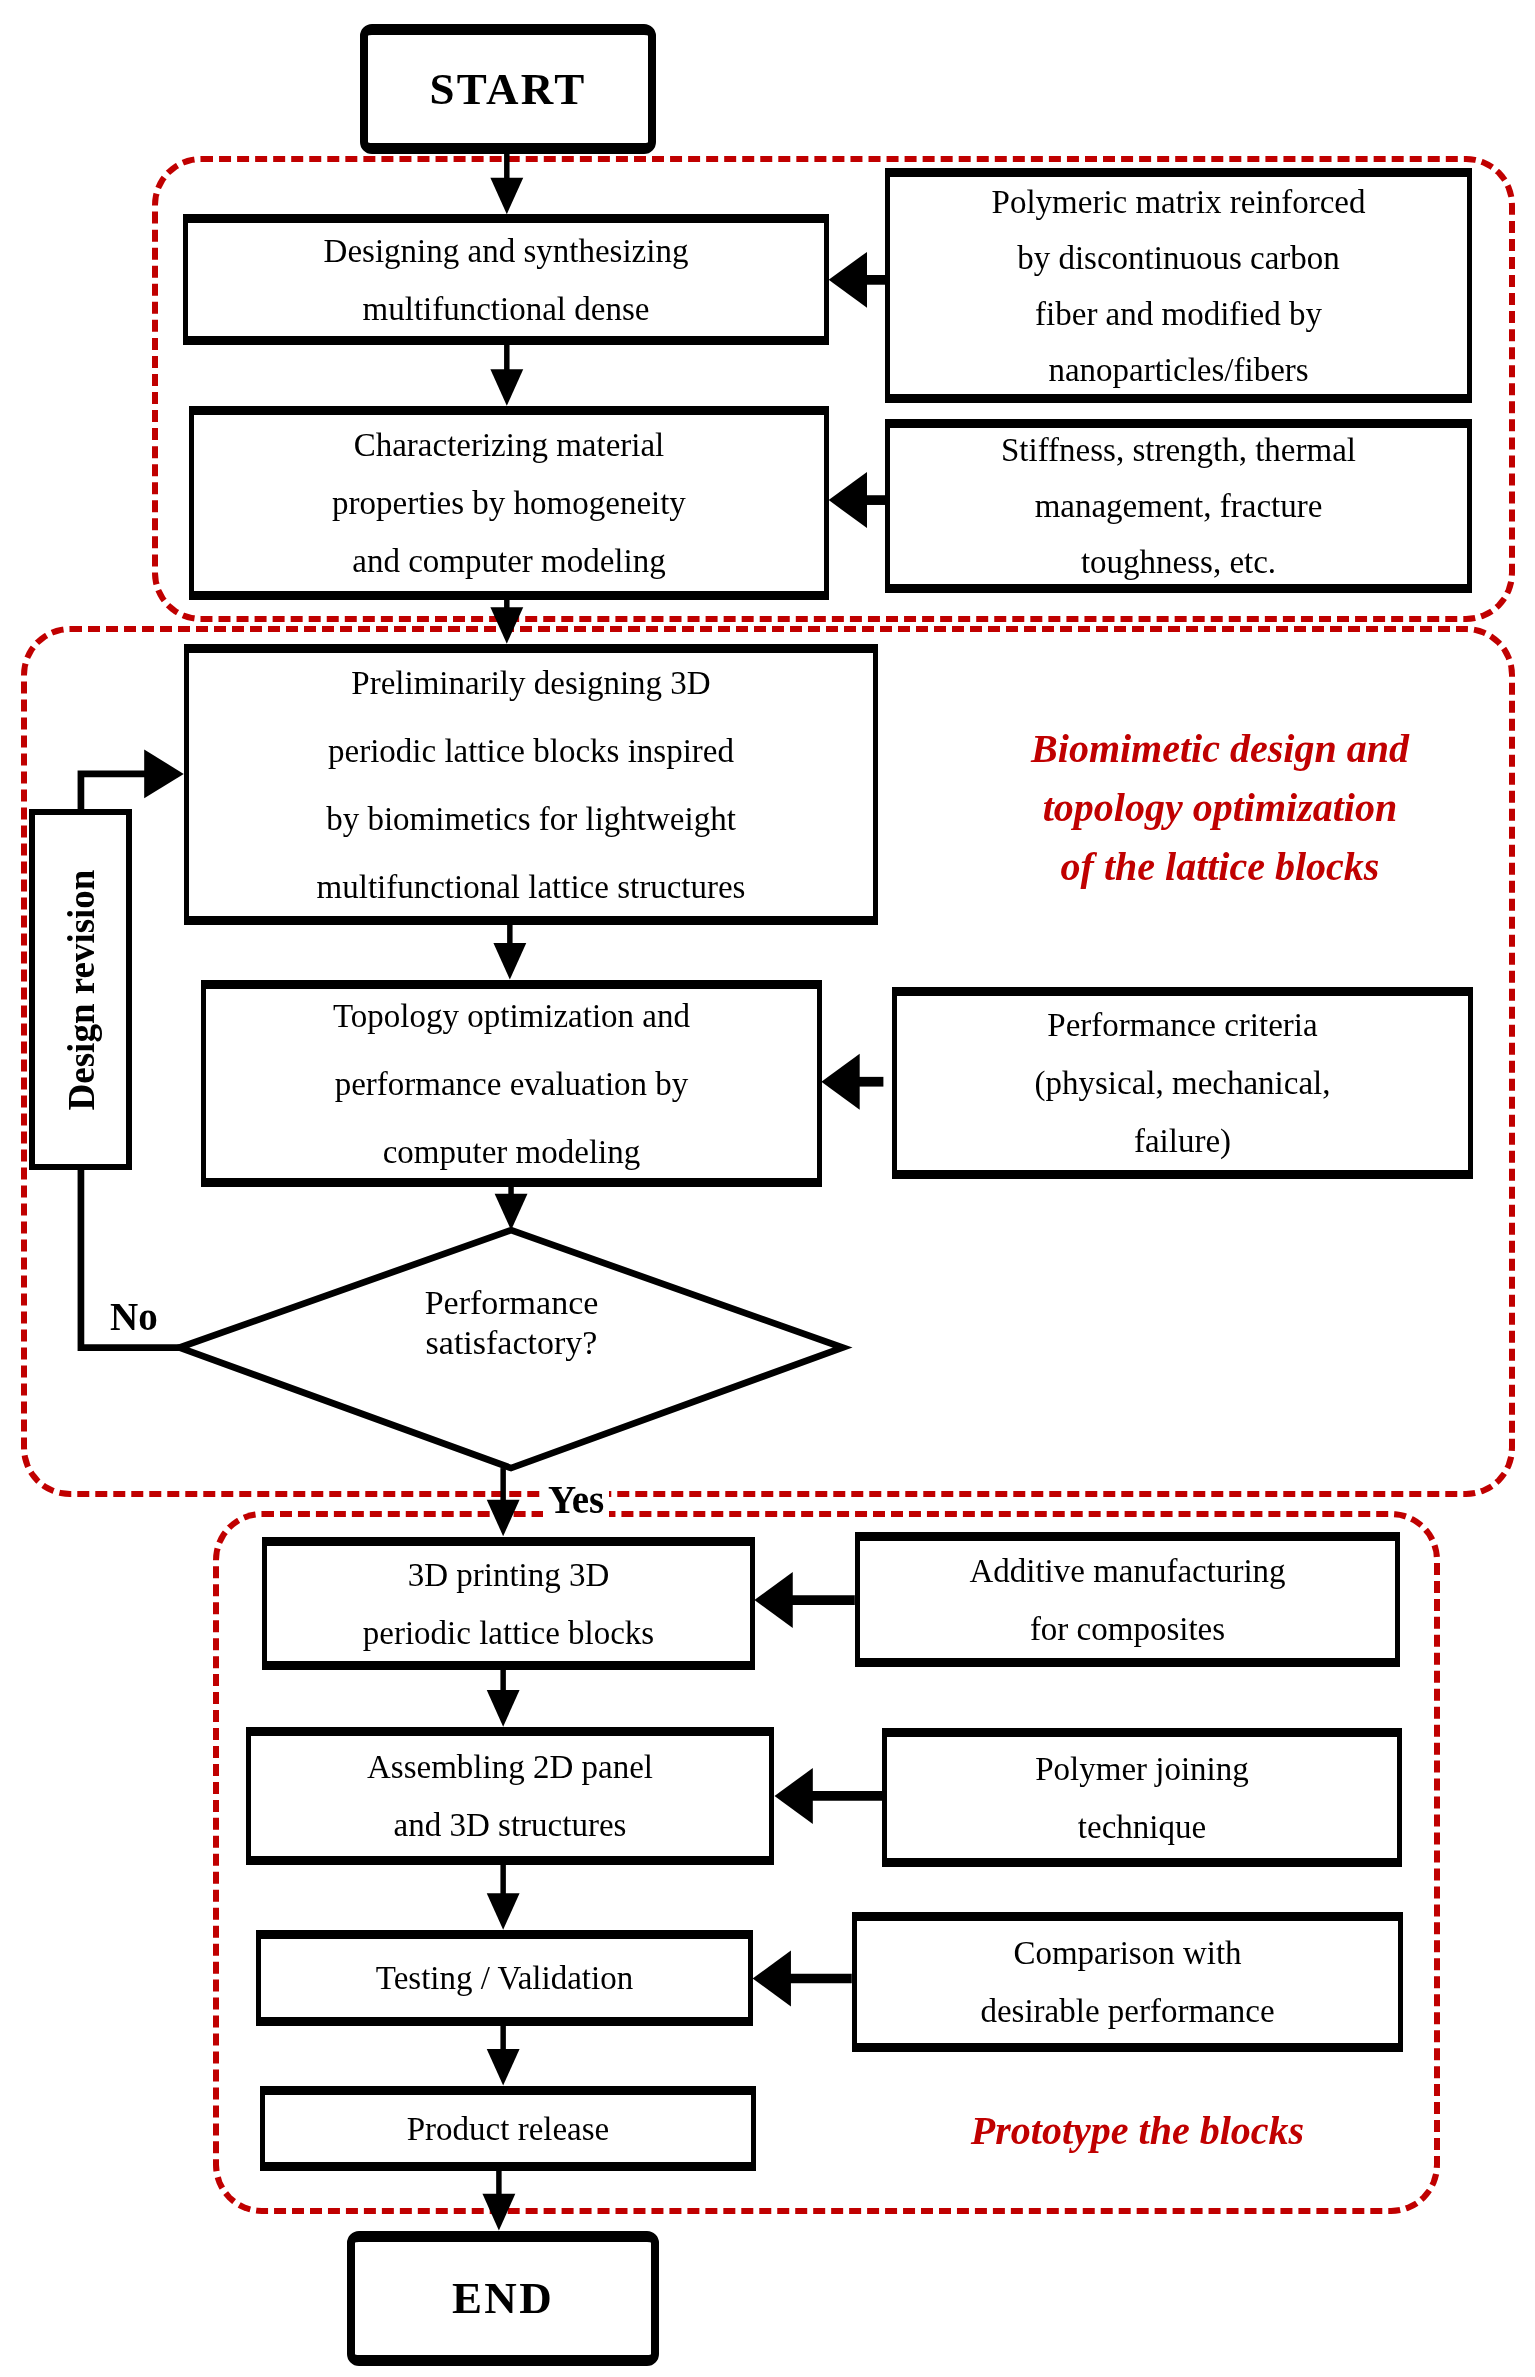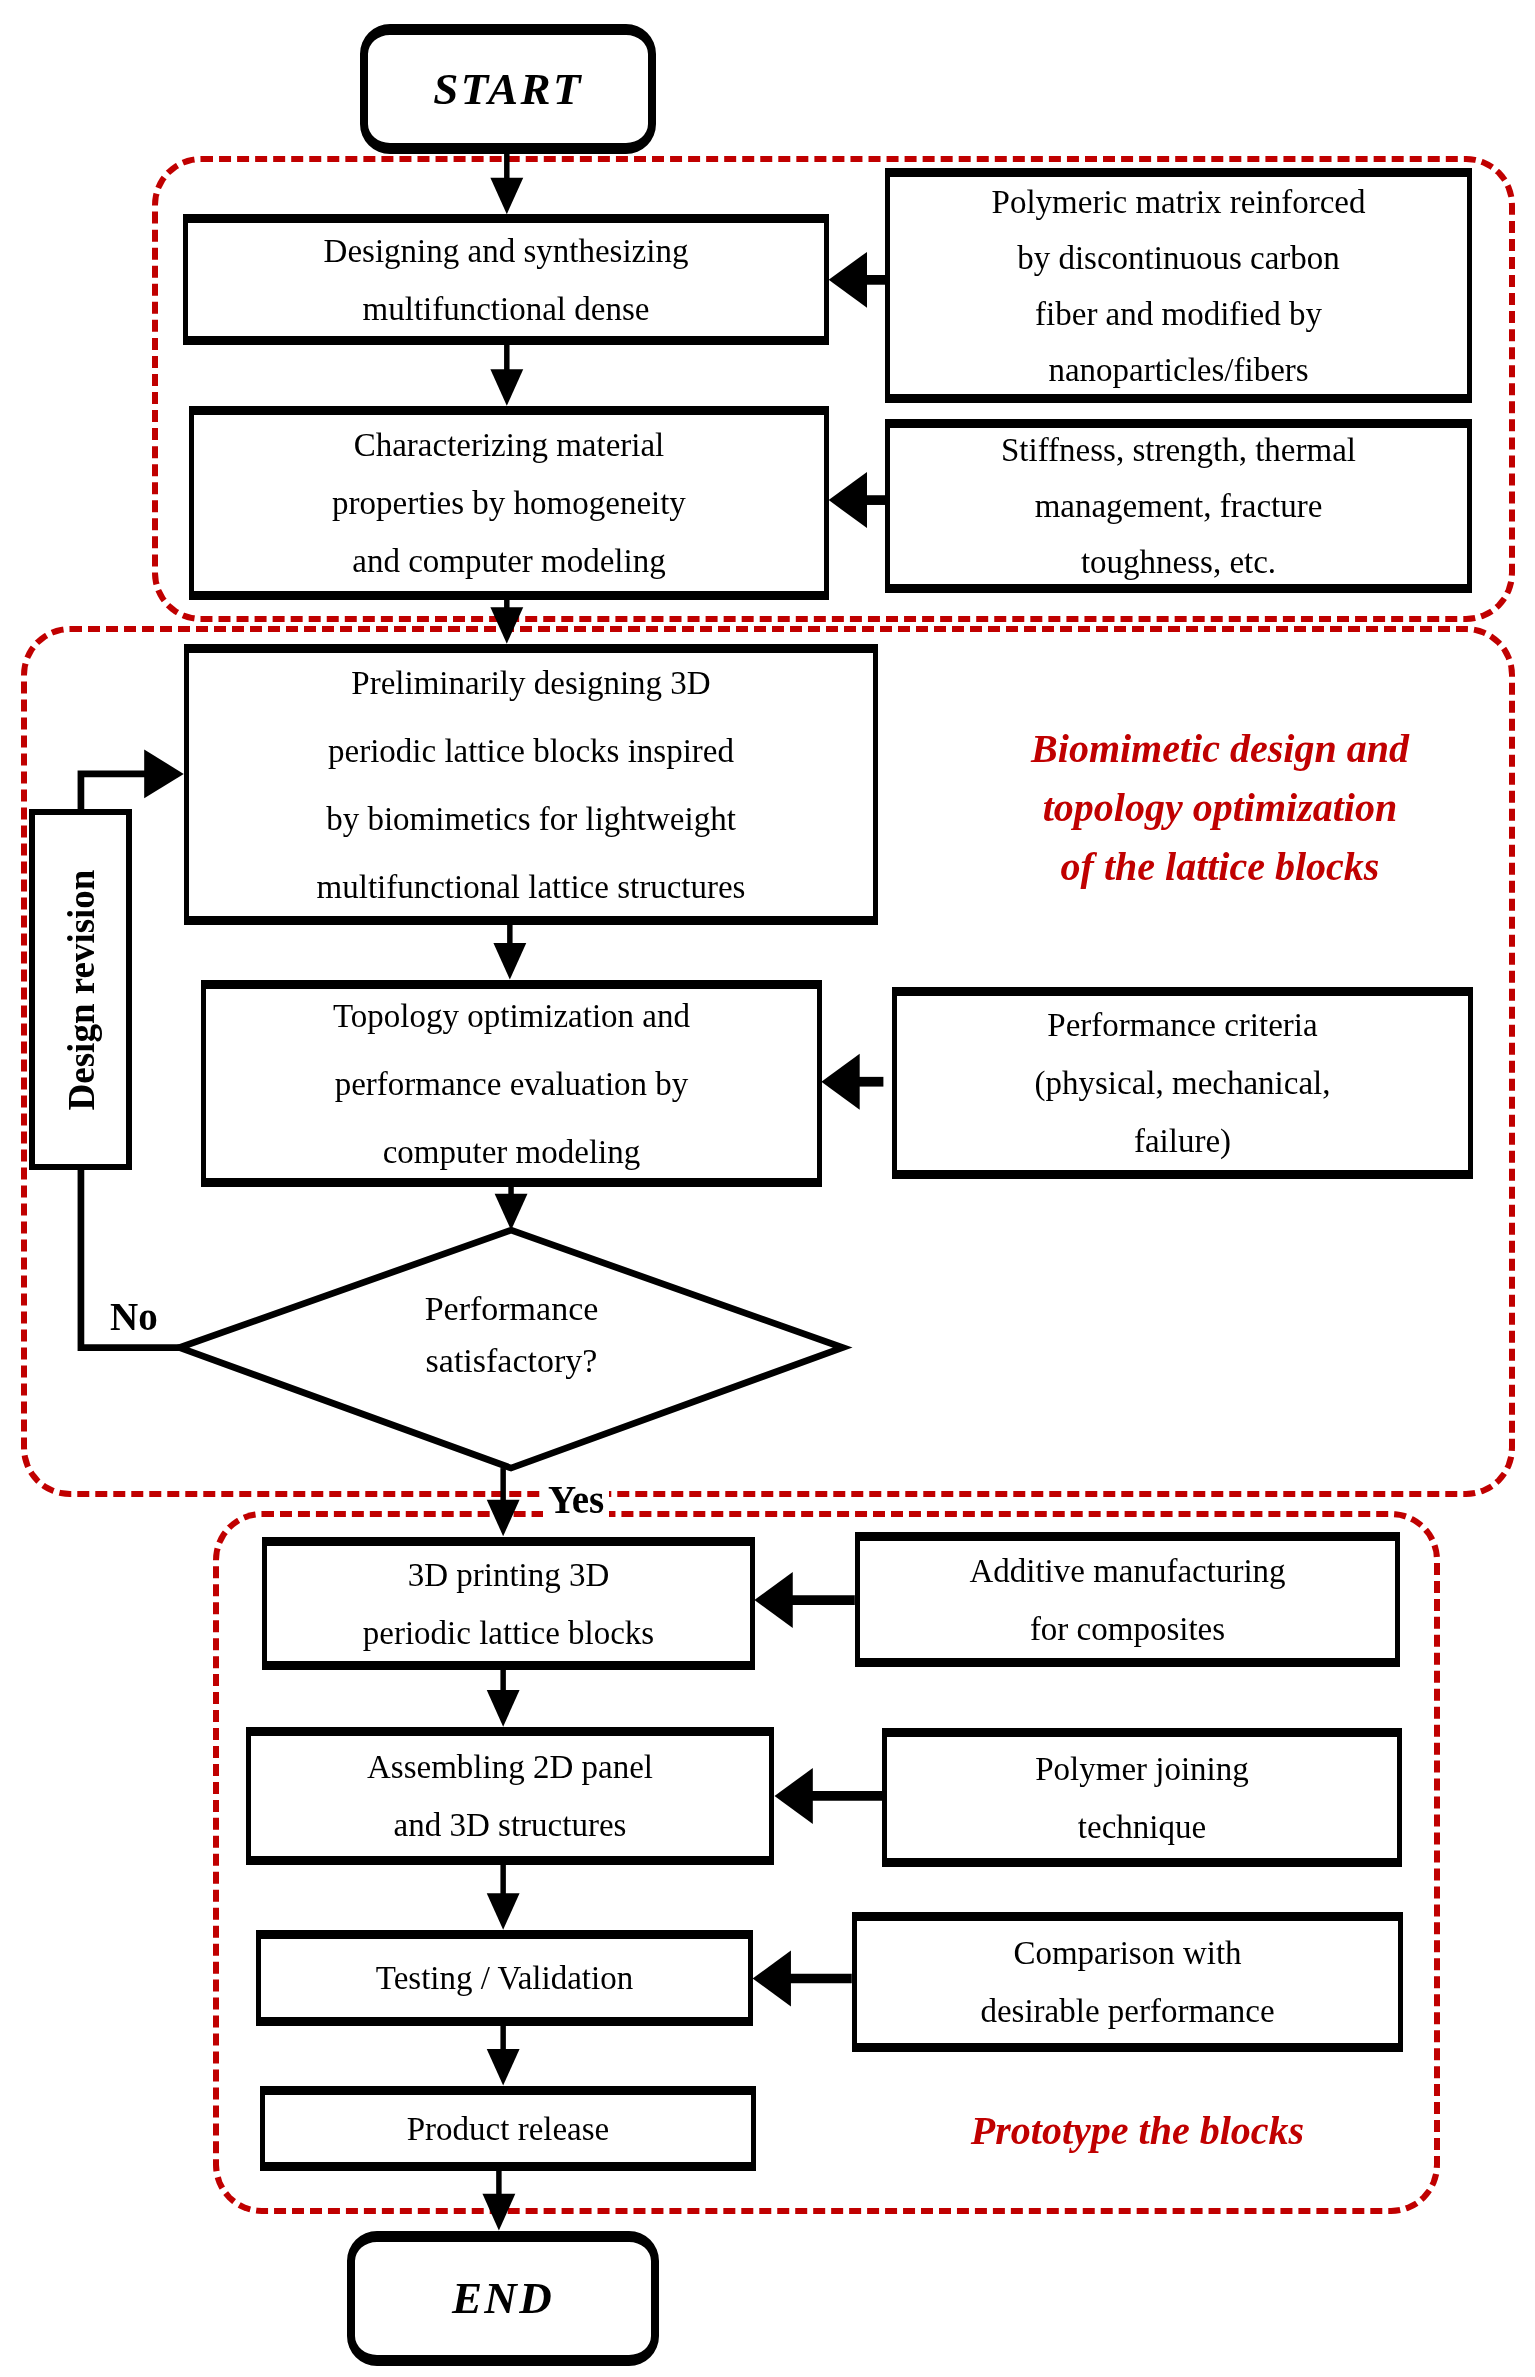--- a/index.html
+++ b/index.html
@@ -16,41 +16,41 @@
   .box {
     position:absolute; box-sizing:border-box; background:#ffffff;
     border-style:solid; border-color:var(--ink); border-width:9px 5.5px;
     display:flex; align-items:center; justify-content:center;
     text-align:center; white-space:pre-line;
     font-size:33px; line-height:58px; z-index:2;
   }
   .tall { line-height:68px; }
   .dense { line-height:56px; }
   .terminal {
-    border-radius:30px; border-width:11.6px 8px;
-    font-weight:bold; font-size:45px; letter-spacing:2.4px; line-height:55px;font-style:italic;
+    border-radius:12px; border-width:11.6px 8px;
+    font-weight:bold; font-size:45px; letter-spacing:2.4px; line-height:55px;
   }
   .rtitle {
     position:absolute; color:var(--accent); font-weight:bold; font-style:italic;
     font-size:40px; line-height:59px; text-align:center; white-space:pre-line; z-index:3;
   }
   .lbl { position:absolute; font-weight:bold; font-size:39px; line-height:39px; z-index:3; }
   .yes-bg { background:#ffffff; padding:0 4.9px; }
   .vbox {
     position:absolute; box-sizing:border-box; background:#ffffff;
     border:6.7px solid var(--ink); z-index:2;
   }
   .vbox span {
     position:absolute; left:50%; top:50%;
     transform:translate(-50%,-50%) rotate(-90deg);
     white-space:nowrap; font-weight:bold; font-size:37px;
   }
   .dtext {
     position:absolute; text-align:center; white-space:pre-line;
-    font-size:34px; line-height:52px; z-index:3;
+    font-size:34px; line-height:40px; z-index:3;
   }
 </style>
 </head>
 <body>
 
 <div class="canvas">
 
   <div class="region" style="left:152px; top:156px; width:1351px; height:454px;"></div>
   <div class="region" style="left:21px; top:626px; width:1482px; height:859px;"></div>
   <div class="region" style="left:213px; top:1511px; width:1215px; height:691px;"></div>

